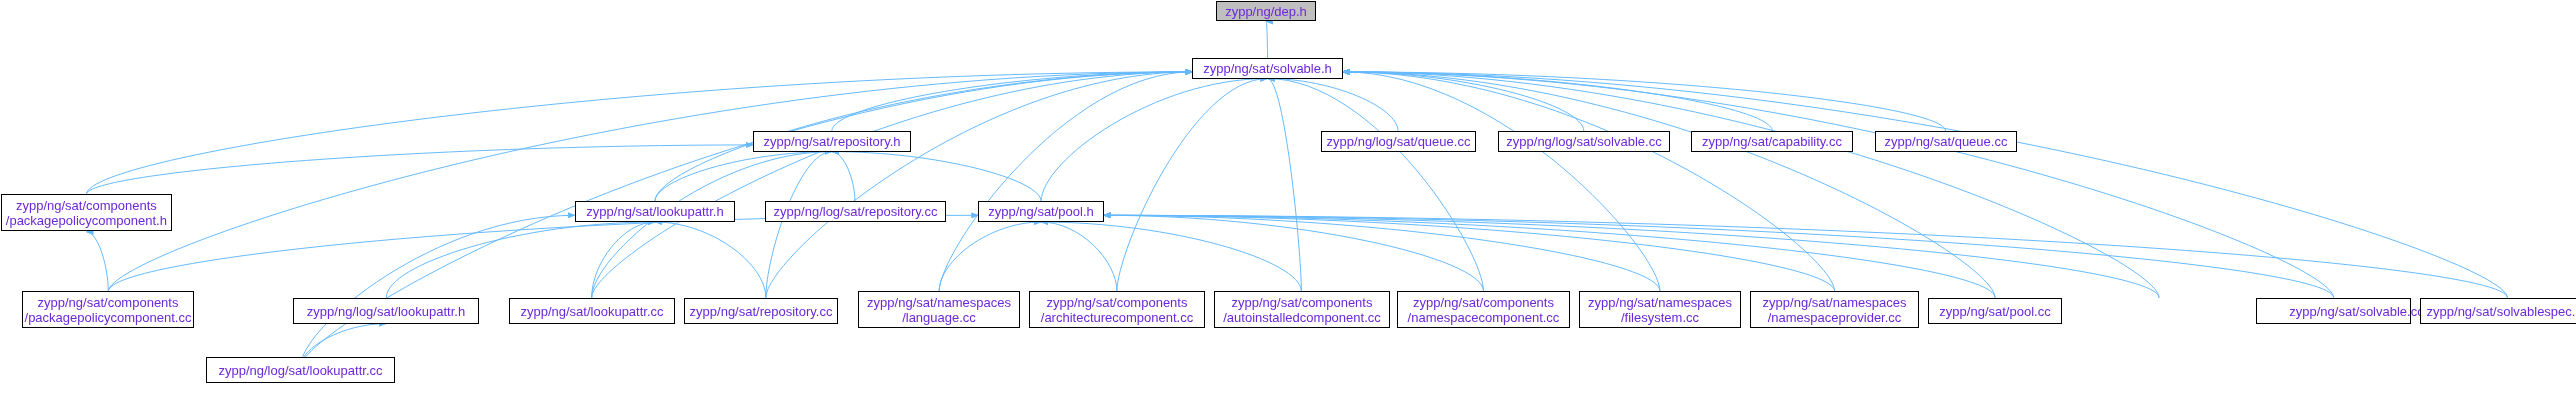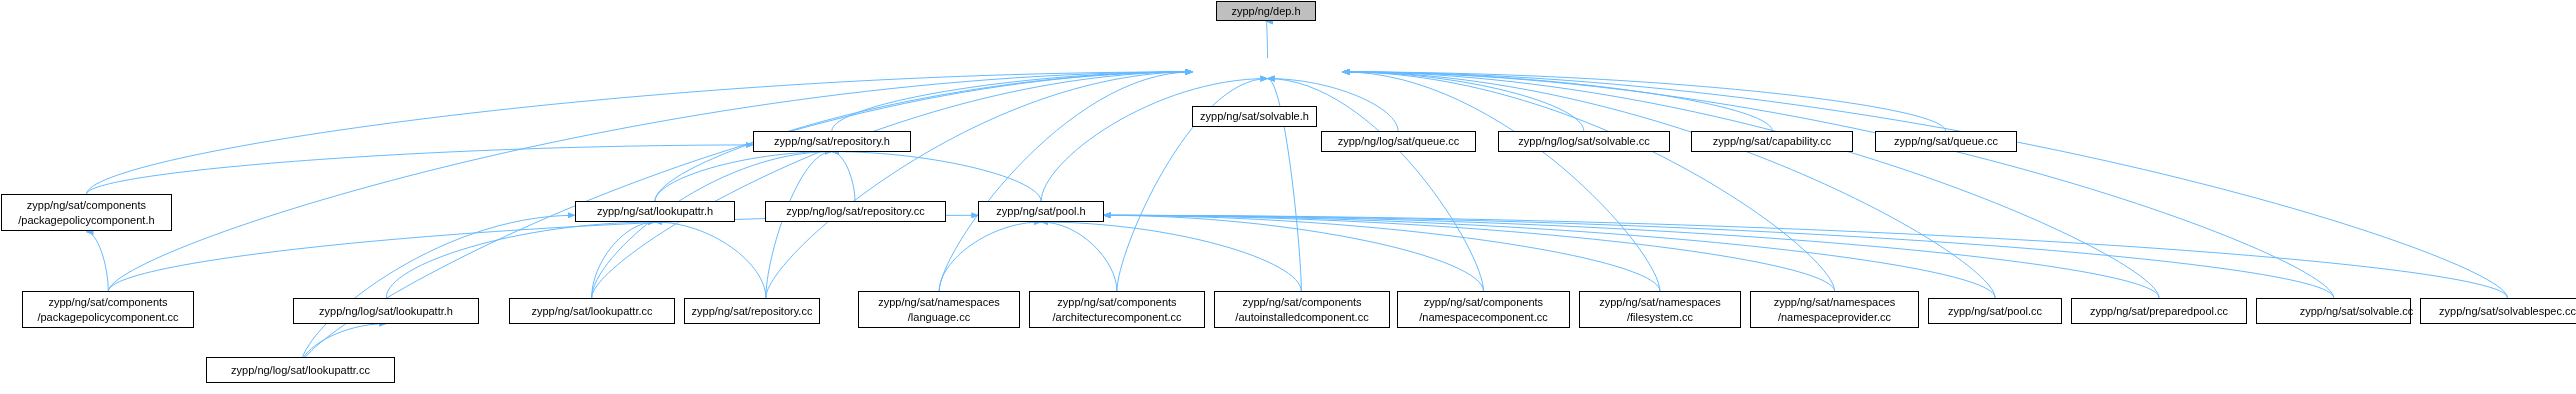--- a/index.html
+++ b/index.html
@@ -10,22 +10,22 @@
     background:#ffffff;
     font-family:"Liberation Sans", sans-serif;
     overflow:hidden;
   }
   #edges{position:absolute;left:0;top:0;width:2576px;height:395px;}
   .node{
     position:absolute;
     box-sizing:border-box;
     border:0.9px solid #000000;
     background:#ffffff;
-    color:#000000;
-    font-size:11px;
+    color:#6d28d9;
+    font-size:13px;
     line-height:15px;
     text-align:center;
     display:flex;
     align-items:center;
     justify-content:center;
     white-space:pre-line;
     z-index:5;
   }
   .node.root{background:#bfbfbf;}
 </style>
@@ -80,47 +80,46 @@
       <path d="M1665,327 C1665,288.525 1452,241.5 1239,241.5" fill="none" stroke="#63b8ff" stroke-width="1.1" marker-end="url(#ah)"></path>
       <path d="M1863,327 C1863,288.525 1551,241.5 1239,241.5" fill="none" stroke="#63b8ff" stroke-width="1.1" marker-end="url(#ah)"></path>
       <path d="M2059,327 C2059,288.525 1649,241.5 1239,241.5" fill="none" stroke="#63b8ff" stroke-width="1.1" marker-end="url(#ah)"></path>
       <path d="M2239,334 C2239,292.375 1739,241.5 1239,241.5" fill="none" stroke="#63b8ff" stroke-width="1.1" marker-end="url(#ah)"></path>
       <path d="M2423,334 C2423,292.375 1831,241.5 1239,241.5" fill="none" stroke="#63b8ff" stroke-width="1.1" marker-end="url(#ah)"></path>
       <path d="M2619,334 C2619,292.375 1929,241.5 1239,241.5" fill="none" stroke="#63b8ff" stroke-width="1.1" marker-end="url(#ah)"></path>
       <path d="M2814,334 C2814,292.375 2026.5,241.5 1239,241.5" fill="none" stroke="#63b8ff" stroke-width="1.1" marker-end="url(#ah)"></path>
       <path d="M121.5,327 C121.5,288.525 609.75,241.5 1098,241.5" fill="none" stroke="#63b8ff" stroke-width="1.1" marker-end="url(#ah)"></path>
     </svg>
 <div class="node root" style="left: 1216px; top: 0.9px; width: 100px; height: 20.5px;">zypp/ng/dep.h</div>
-    <div class="node" style="left: 1192px; top: 58px; width: 125px; height: 20.5px; margin-top: 48px;">zypp/ng/sat/solvable.h</div>
+    <div class="node" style="left: 1192px; top: 58px; width: 151px; height: 20.5px;">zypp/ng/sat/solvable.h</div>
     <div class="node" style="left: 753px; top: 131px; width: 158px; height: 20.5px; text-align: center;">zypp/ng/sat/repository.h</div>
     <div class="node" style="left: 1321px; top: 131px; width: 155px; height: 20.5px;">zypp/ng/log/sat/queue.cc</div>
     <div class="node" style="left: 1498px; top: 131px; width: 172px; height: 20.5px;">zypp/ng/log/sat/solvable.cc</div>
     <div class="node" style="left: 1691px; top: 131px; width: 162px; height: 20.5px;">zypp/ng/sat/capability.cc</div>
     <div class="node" style="left: 1875px; top: 131px; width: 142px; height: 20.5px;">zypp/ng/sat/queue.cc</div>
     <div class="node" style="left: 0.9px; top: 194px; width: 171px; height: 37px;">zypp/ng/sat/components
 /packagepolicycomponent.h</div>
     <div class="node" style="left: 575px; top: 201px; width: 160px; height: 20.5px;">zypp/ng/sat/lookupattr.h</div>
     <div class="node" style="left: 765px; top: 201px; width: 181px; height: 20.5px;">zypp/ng/log/sat/repository.cc</div>
     <div class="node" style="left: 978px; top: 201px; width: 126px; height: 20.5px;">zypp/ng/sat/pool.h</div>
     <div class="node" style="left: 22px; top: 291px; width: 172px; height: 37px;">zypp/ng/sat/components
 /packagepolicycomponent.cc</div>
     <div class="node" style="left: 509px; top: 298px; width: 166px; height: 26px;">zypp/ng/sat/lookupattr.cc</div>
     <div class="node" style="left: 293px; top: 298px; width: 186px; height: 26px;">zypp/ng/log/sat/lookupattr.h</div>
-    <div class="node" style="left: 684px; top: 298px; width: 136px; height: 26px;">zypp/ng/sat/repository.cc</div>
+    <div class="node" style="left: 684px; top: 298px; width: 154px; height: 26px;">zypp/ng/sat/repository.cc</div>
     <div class="node" style="left: 858px; top: 291px; width: 162px; height: 37px;">zypp/ng/sat/namespaces
 /language.cc</div>
     <div class="node" style="left: 1029px; top: 291px; width: 176px; height: 37px;">zypp/ng/sat/components
 /architecturecomponent.cc</div>
     <div class="node" style="left: 1214px; top: 291px; width: 176px; height: 37px;">zypp/ng/sat/components
 /autoinstalledcomponent.cc</div>
     <div class="node" style="left: 1397px; top: 291px; width: 173px; height: 37px;">zypp/ng/sat/components
 /namespacecomponent.cc</div>
     <div class="node" style="left: 1579px; top: 291px; width: 162px; height: 37px;">zypp/ng/sat/namespaces
 /filesystem.cc</div>
     <div class="node" style="left: 1750px; top: 291px; width: 169px; height: 37px;">zypp/ng/sat/namespaces
 /namespaceprovider.cc</div>
     <div class="node" style="left: 1928px; top: 298px; width: 134px; height: 26px;">zypp/ng/sat/pool.cc</div>
-    <div class="node" style="left: 2071px; top: 298px; width: 176px; height: 26px;">zypp/ng/sat/preparedpool.cc</div>
     <div class="node" style="left: 2256px; top: 298px; width: 155px; height: 26px; padding-left: 46px;">zypp/ng/sat/solvable.cc</div>
     <div class="node" style="left: 2420px; top: 298px; width: 175px; height: 26px;">zypp/ng/sat/solvablespec.cc</div>
     <div class="node" style="left: 206px; top: 357px; width: 189px; height: 26px;">zypp/ng/log/sat/lookupattr.cc</div>
   </div>
 
 
 </body></html>

